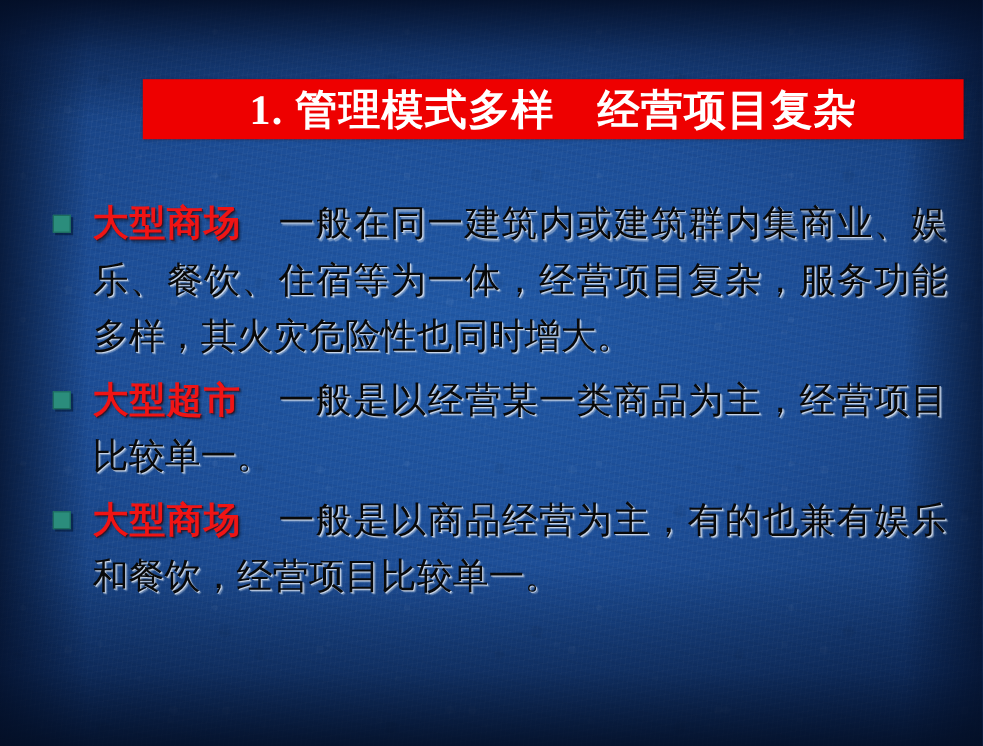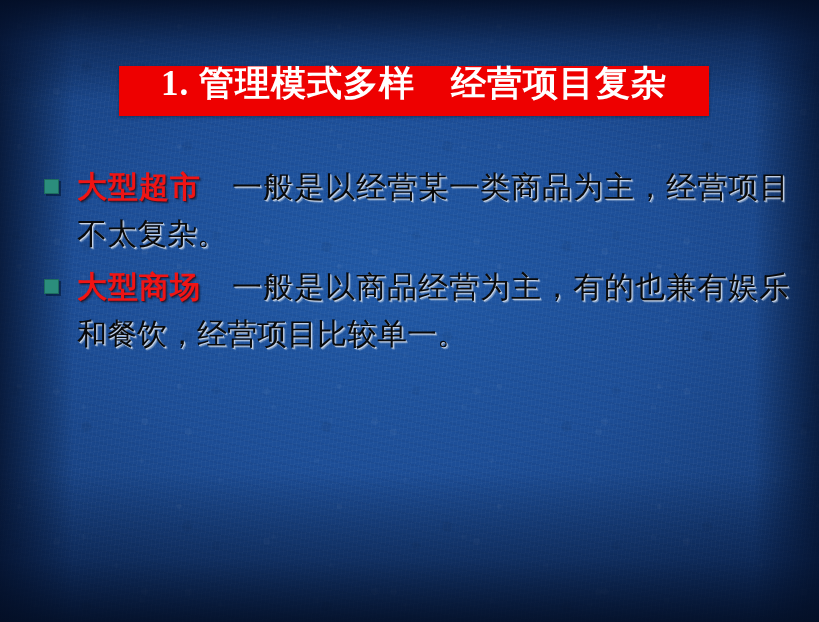--- a/index.html
+++ b/index.html
@@ -56,25 +56,25 @@
     background:
       linear-gradient(to bottom, rgba(3,14,38,.92) 0%, rgba(6,22,55,.45) 7%, rgba(0,0,0,0) 16%, rgba(0,0,0,0) 76%, rgba(5,20,50,.42) 90%, rgba(3,14,36,.88) 100%),
       linear-gradient(to right, rgba(3,14,38,.75) 0%, rgba(0,0,0,0) 9%, rgba(0,0,0,0) 92%, rgba(3,14,38,.70) 100%);
   }
 
   
   .title-banner {
     position: absolute;
     left: 119px;
     top: 66px;
-    width: 590px;
+    width: 684px;
     height: 50px;
     background: #ee0000;
     display: flex;
-    align-items: flex-start;
+    align-items: center;
     justify-content: center;
     box-shadow: 0 1px 3px rgba(0,0,0,.35);
   }
   .title-text {
     color: #ffffff;
     font-size: 35px;
     font-weight: bold;
     letter-spacing: 1px;
     line-height: 1;
     white-space: pre;
@@ -130,25 +130,31 @@
   <div class="bg-tex-a"></div>
   <div class="bg-tex-b"></div>
   <div class="bg-vignette"></div>
 
   <div class="title-banner">
     <div class="title-text">1. 管理模式多样　经营项目复杂</div>
   </div>
 
   <div class="body-area">
 
+    <div class="bullet-row">
+      <span class="bullet-marker"></span>
+      <div class="bullet-body">
+        <span class="lead">大型商场</span><span class="rest">　一般在同一建筑内或建筑群内集商业、娱乐、餐饮、住宿等为一体，经营项目复杂，服务功能多样，其火灾危险性也同时增大。</span>
+      </div>
+    </div>
 
     <div class="bullet-row">
       <span class="bullet-marker"></span>
       <div class="bullet-body">
-        <span class="lead">大型超市</span><span class="rest">　一般是以经营某一类商品为主，经营项目不太复杂。</span>
+        <span class="lead">大型超市</span><span class="rest">　一般是以经营某一类商品为主，经营项目比较单一。</span>
       </div>
     </div>
 
     <div class="bullet-row">
       <span class="bullet-marker"></span>
       <div class="bullet-body">
         <span class="lead">大型商场</span><span class="rest">　一般是以商品经营为主，有的也兼有娱乐和餐饮，经营项目比较单一。</span>
       </div>
     </div>
 

